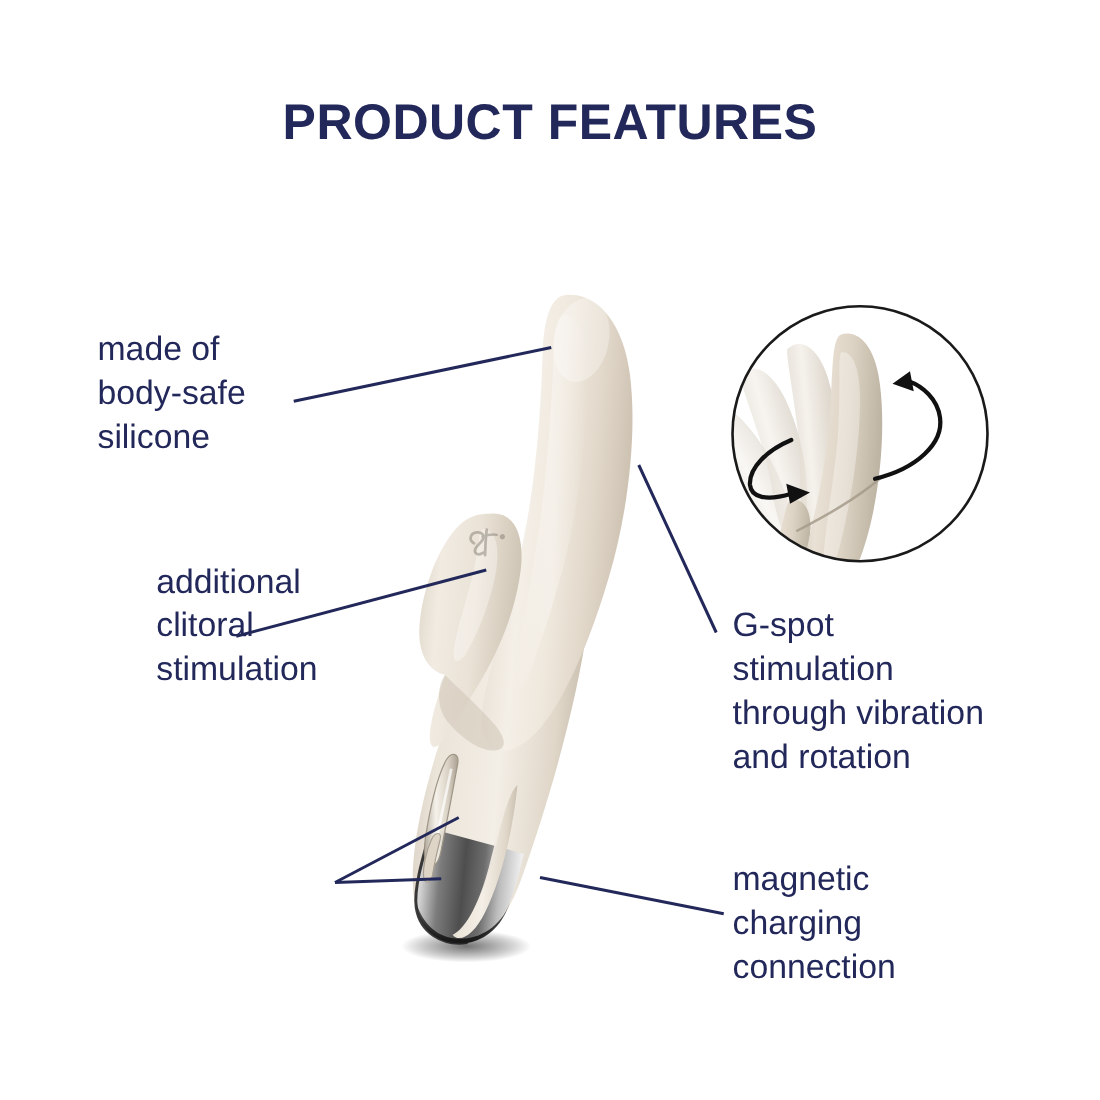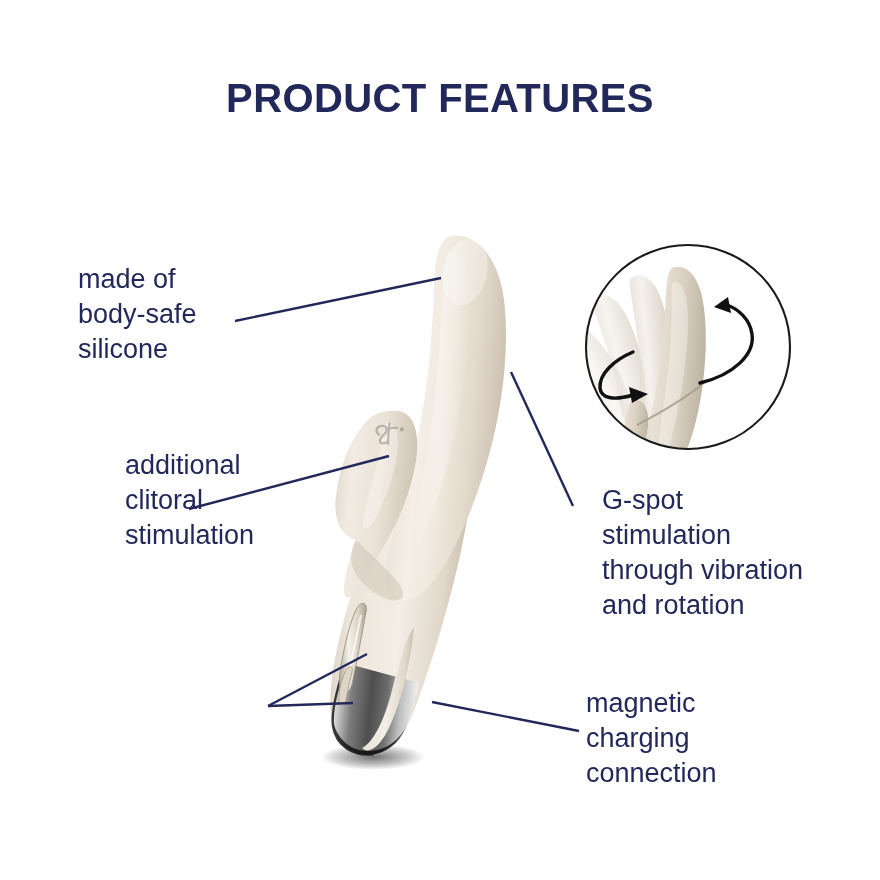--- a/index.html
+++ b/index.html
@@ -39,21 +39,21 @@
     color: #23285a;
     font-size: 27px;
     line-height: 35px;
     font-weight: 500;
     font-family: "Liberation Sans", sans-serif;
     white-space: pre-line;
   }
   #label-silicone   { left: 78px;  top: 262px; width: 230px; }
   #label-clitoral   { left: 78px;  top: 448px; width: 240px; margin-left: 47px; }
   #label-control    { left: 78px;  top: 645px; width: 250px; }
-  #label-gspot      { left: 586px; top: 483px; width: 250px; margin-left: 16px; }
+  #label-gspot      { left: 586px; top: 483px; width: 250px; }
   #label-magnetic   { left: 586px; top: 686px; width: 250px; }
 
   
   #lines, #product, #inset {
     position: absolute;
     left: 0;
     top: 0;
     width: 880px;
     height: 880px;
     pointer-events: none;

